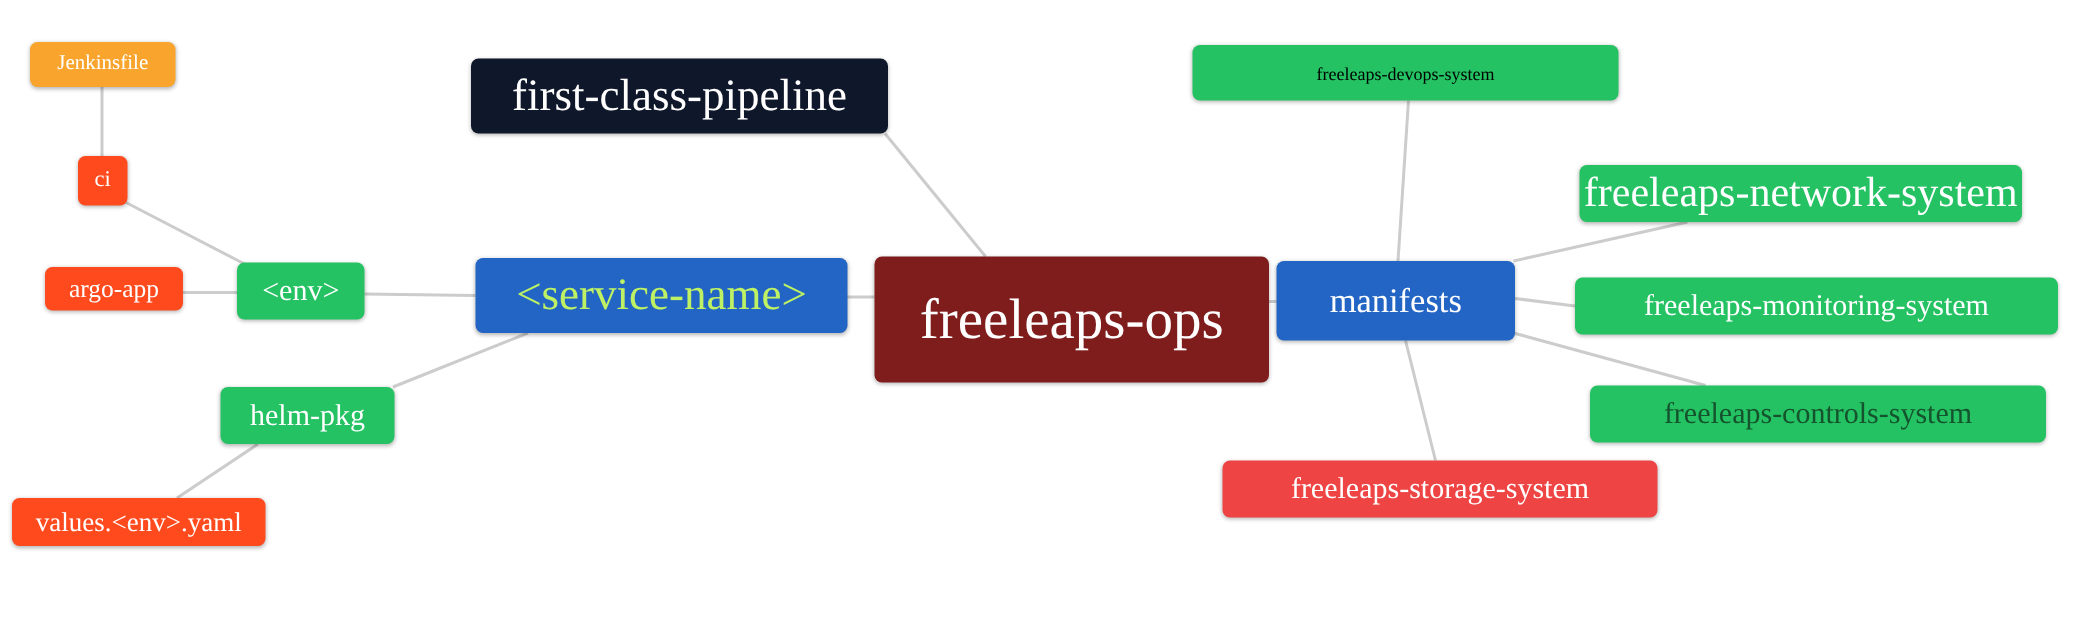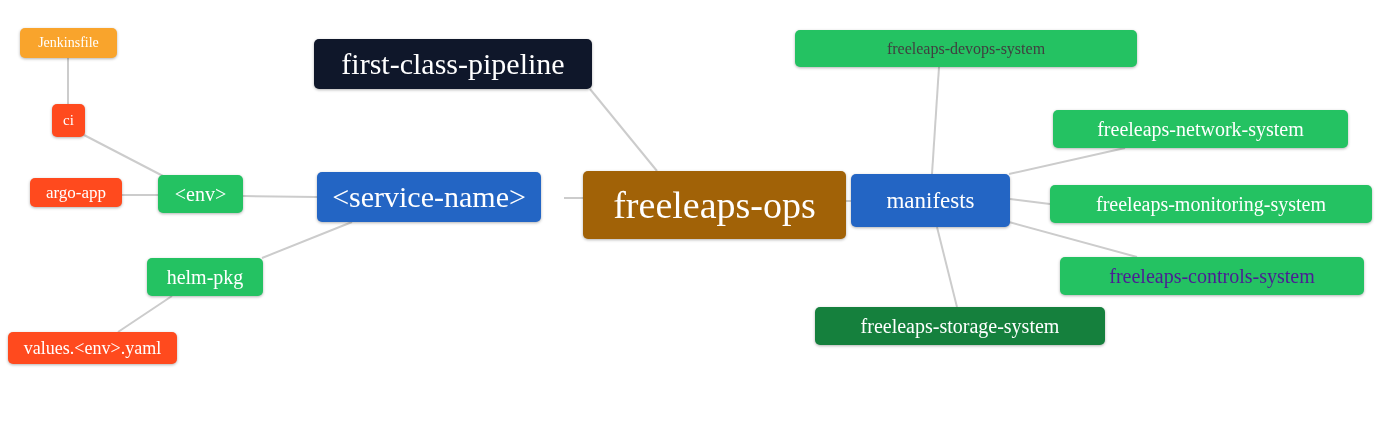--- a/index.html
+++ b/index.html
@@ -59,22 +59,22 @@
       <line x1="937" y1="227" x2="957" y2="307" stroke="#CCCCCC" stroke-width="2"></line>
     </svg>
   <div id="nodes">
       <div class="node" style="left: 20px; top: 28px; width: 97px; height: 30px; font-size: 14px; background: rgb(249, 164, 44); color: rgb(255, 255, 255);">Jenkinsfile</div>
       <div class="node" style="left: 52px; top: 104px; width: 33px; height: 33px; font-size: 15px; background: rgb(255, 74, 30); color: rgb(255, 255, 255);">ci</div>
       <div class="node" style="left: 30px; top: 178px; width: 92px; height: 29px; font-size: 17px; background: rgb(255, 74, 30); color: rgb(255, 255, 255);">argo-app</div>
       <div class="node" style="left: 158px; top: 175px; width: 85px; height: 38px; font-size: 20px; background: rgb(36, 194, 98); color: rgb(255, 255, 255);">&lt;env&gt;</div>
       <div class="node" style="left: 147px; top: 258px; width: 116px; height: 38px; font-size: 20px; background: rgb(36, 194, 98); color: rgb(255, 255, 255);">helm-pkg</div>
       <div class="node" style="left: 8px; top: 332px; width: 169px; height: 32px; font-size: 18px; background: rgb(255, 74, 30); color: rgb(255, 255, 255);">values.&lt;env&gt;.yaml</div>
       <div class="node" style="left: 314px; top: 39px; width: 278px; height: 50px; font-size: 30px; background: #0f172a; color: rgb(255, 255, 255);">first-class-pipeline</div>
-      <div class="node" style="left: 317px; top: 172px; width: 224px; height: 50px; font-size: 30px; background: rgb(35, 101, 196); color: #ffffff;">&lt;service-name&gt;</div>
-      <div class="node" style="left: 583px; top: 171px; width: 263px; height: 68px; font-size: 38px; background: #a16207; color: rgb(255, 255, 255);">freeleaps-ops</div>
+      <div class="node" style="left: 317px; top: 172px; width: 248px; height: 50px; font-size: 30px; background: rgb(35, 101, 196); color: #bef264;">&lt;service-name&gt;</div>
+      <div class="node" style="left: 583px; top: 171px; width: 263px; height: 84px; font-size: 38px; background: #7f1d1d; color: rgb(255, 255, 255);">freeleaps-ops</div>
       <div class="node" style="left: 851px; top: 174px; width: 159px; height: 53px; font-size: 23px; background: rgb(35, 101, 196); color: rgb(255, 255, 255);">manifests</div>
-      <div class="node" style="left: 795px; top: 30px; width: 342px; height: 37px; font-size: 16px; background: rgb(36, 194, 98); color: #404040;">freeleaps-devops-system</div>
-      <div class="node" style="left: 1053px; top: 110px; width: 295px; height: 38px; font-size: 20px; background: rgb(36, 194, 98); color: rgb(255, 255, 255);">freeleaps-network-system</div>
+      <div class="node" style="left: 795px; top: 30px; width: 284px; height: 37px; font-size: 12px; background: rgb(36, 194, 98); color: #000000;">freeleaps-devops-system</div>
+      <div class="node" style="left: 1053px; top: 110px; width: 295px; height: 38px; font-size: 28px; background: rgb(36, 194, 98); color: rgb(255, 255, 255);">freeleaps-network-system</div>
       <div class="node" style="left: 1050px; top: 185px; width: 322px; height: 38px; font-size: 20px; background: rgb(36, 194, 98); color: rgb(255, 255, 255);">freeleaps-monitoring-system</div>
-      <div class="node" style="left: 1060px; top: 257px; width: 304px; height: 38px; font-size: 20px; background: rgb(36, 194, 98); color: #4c1d95;">freeleaps-controls-system</div>
-      <div class="node" style="left: 815px; top: 307px; width: 290px; height: 38px; font-size: 20px; background: #15803d; color: rgb(255, 255, 255);">freeleaps-storage-system</div>
+      <div class="node" style="left: 1060px; top: 257px; width: 304px; height: 38px; font-size: 20px; background: rgb(36, 194, 98); color: #14532d;">freeleaps-controls-system</div>
+      <div class="node" style="left: 815px; top: 307px; width: 290px; height: 38px; font-size: 20px; background: #ef4444; color: rgb(255, 255, 255);">freeleaps-storage-system</div>
     </div>
 </div>
 
 </body></html>

